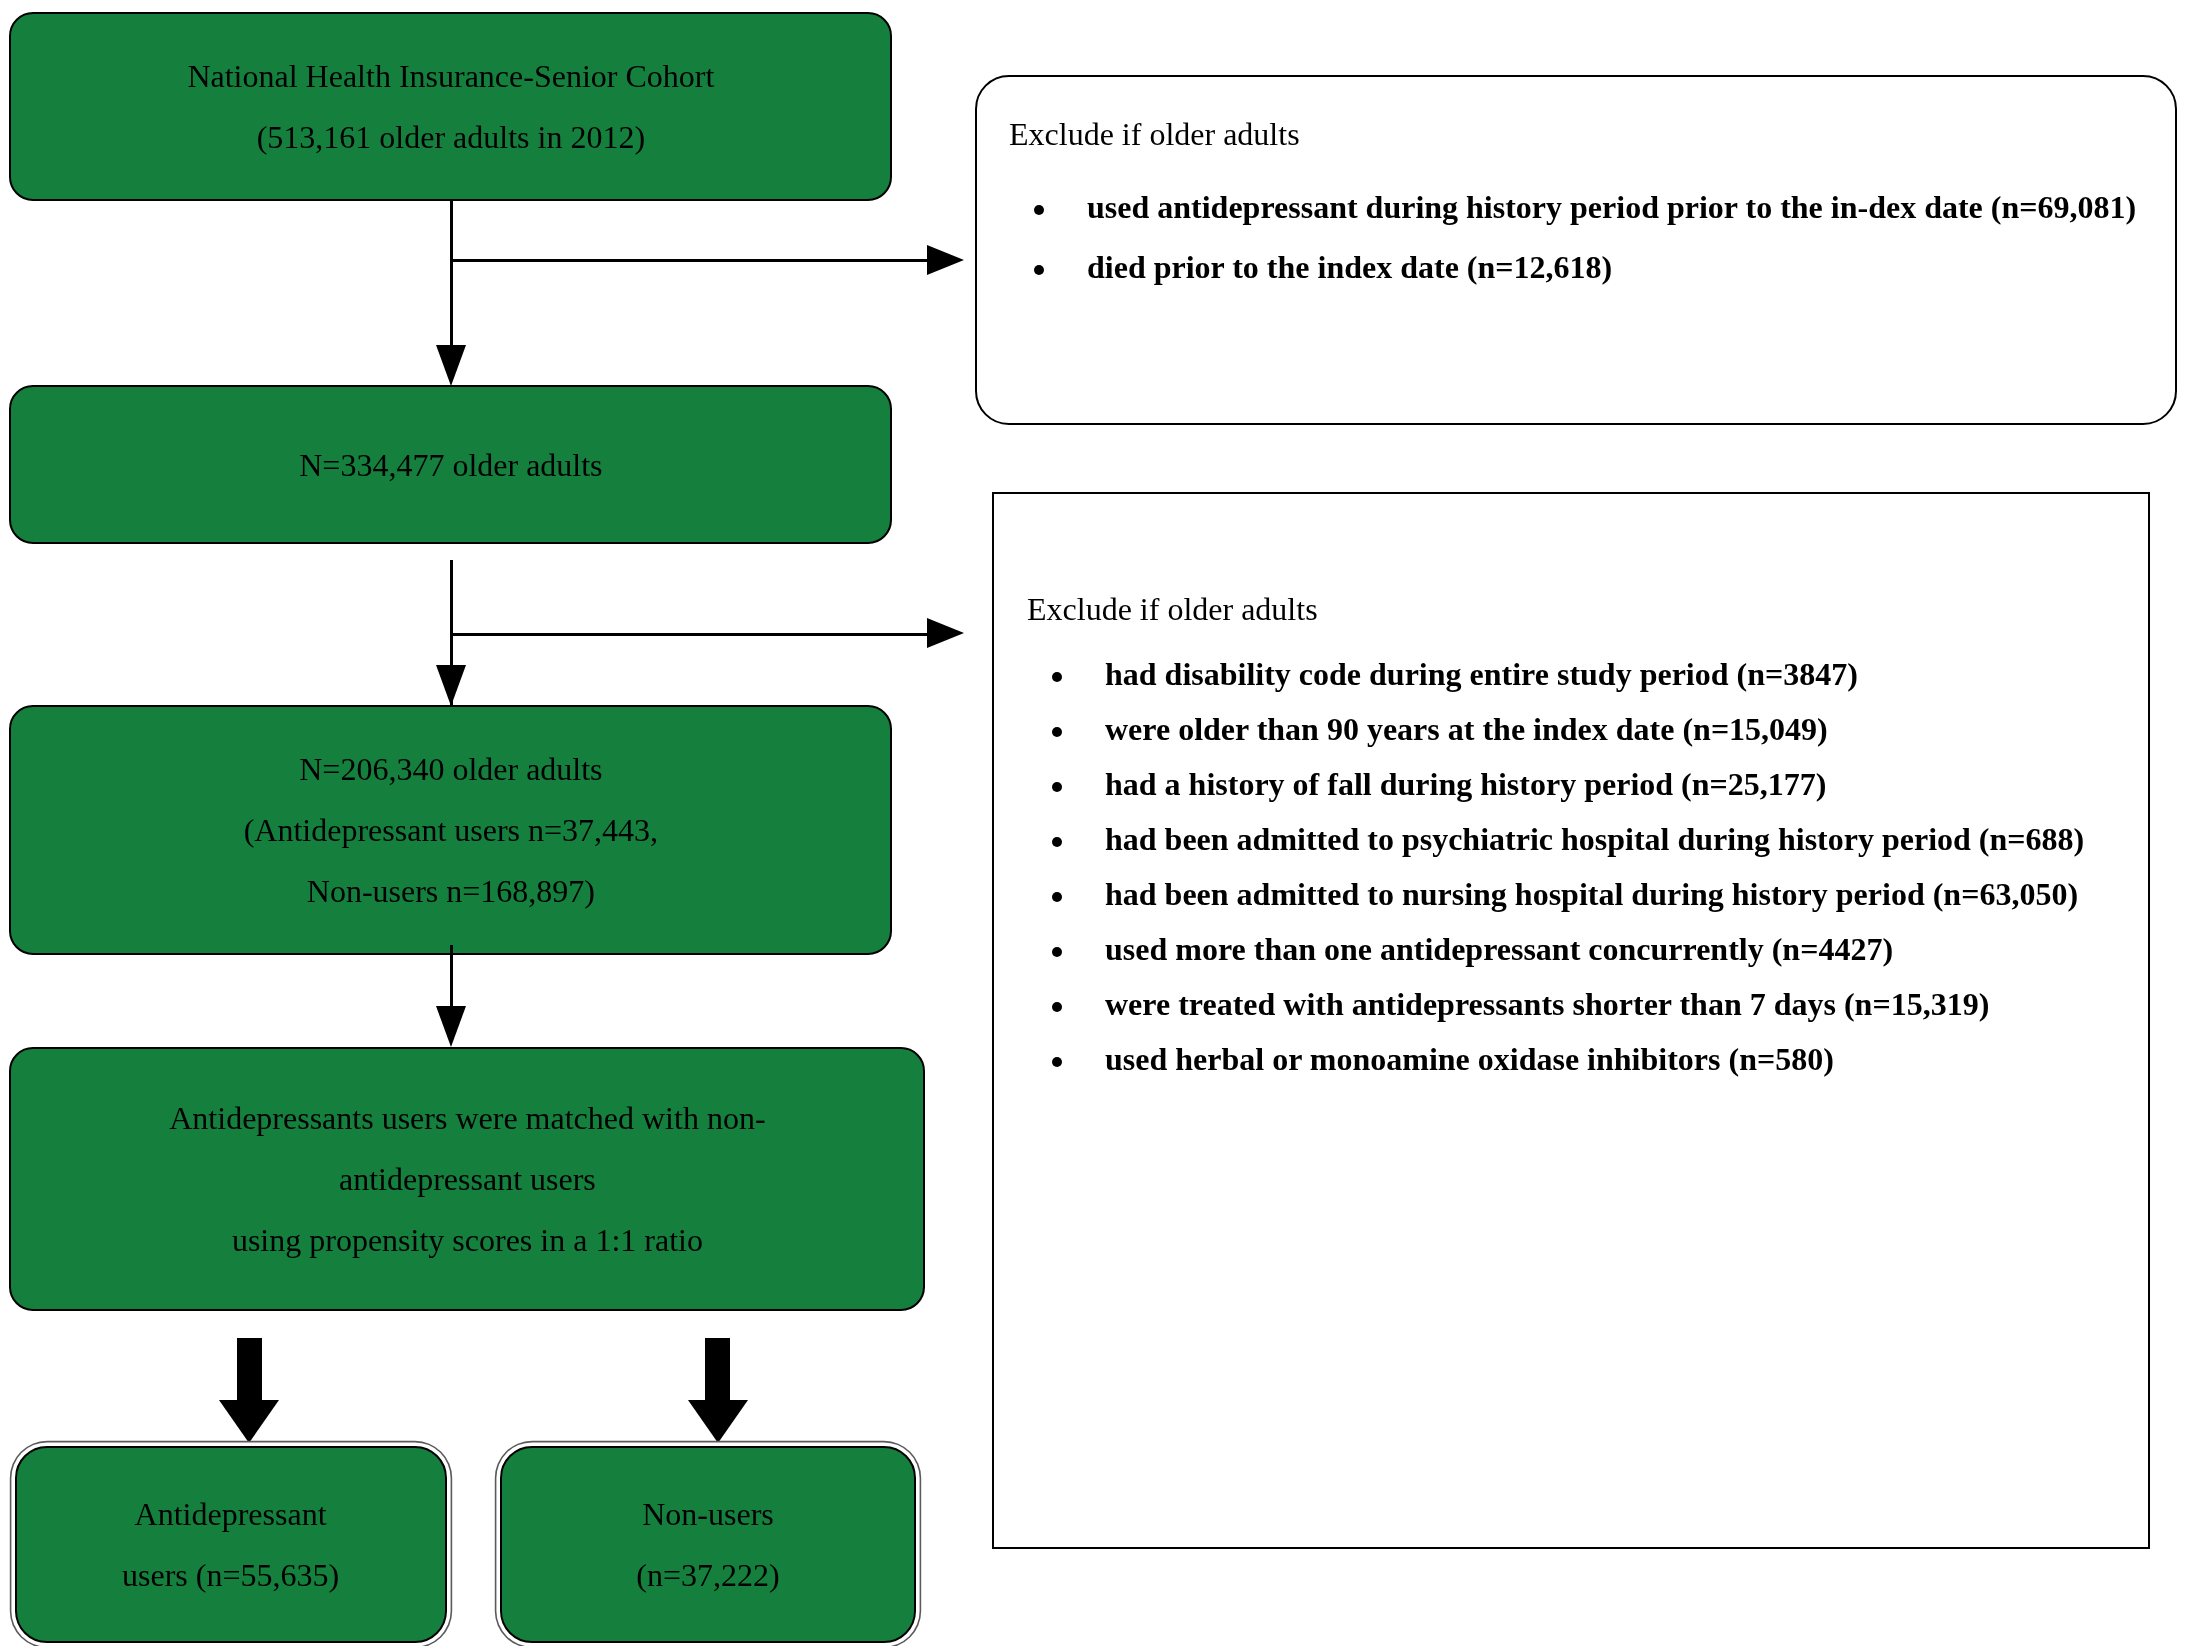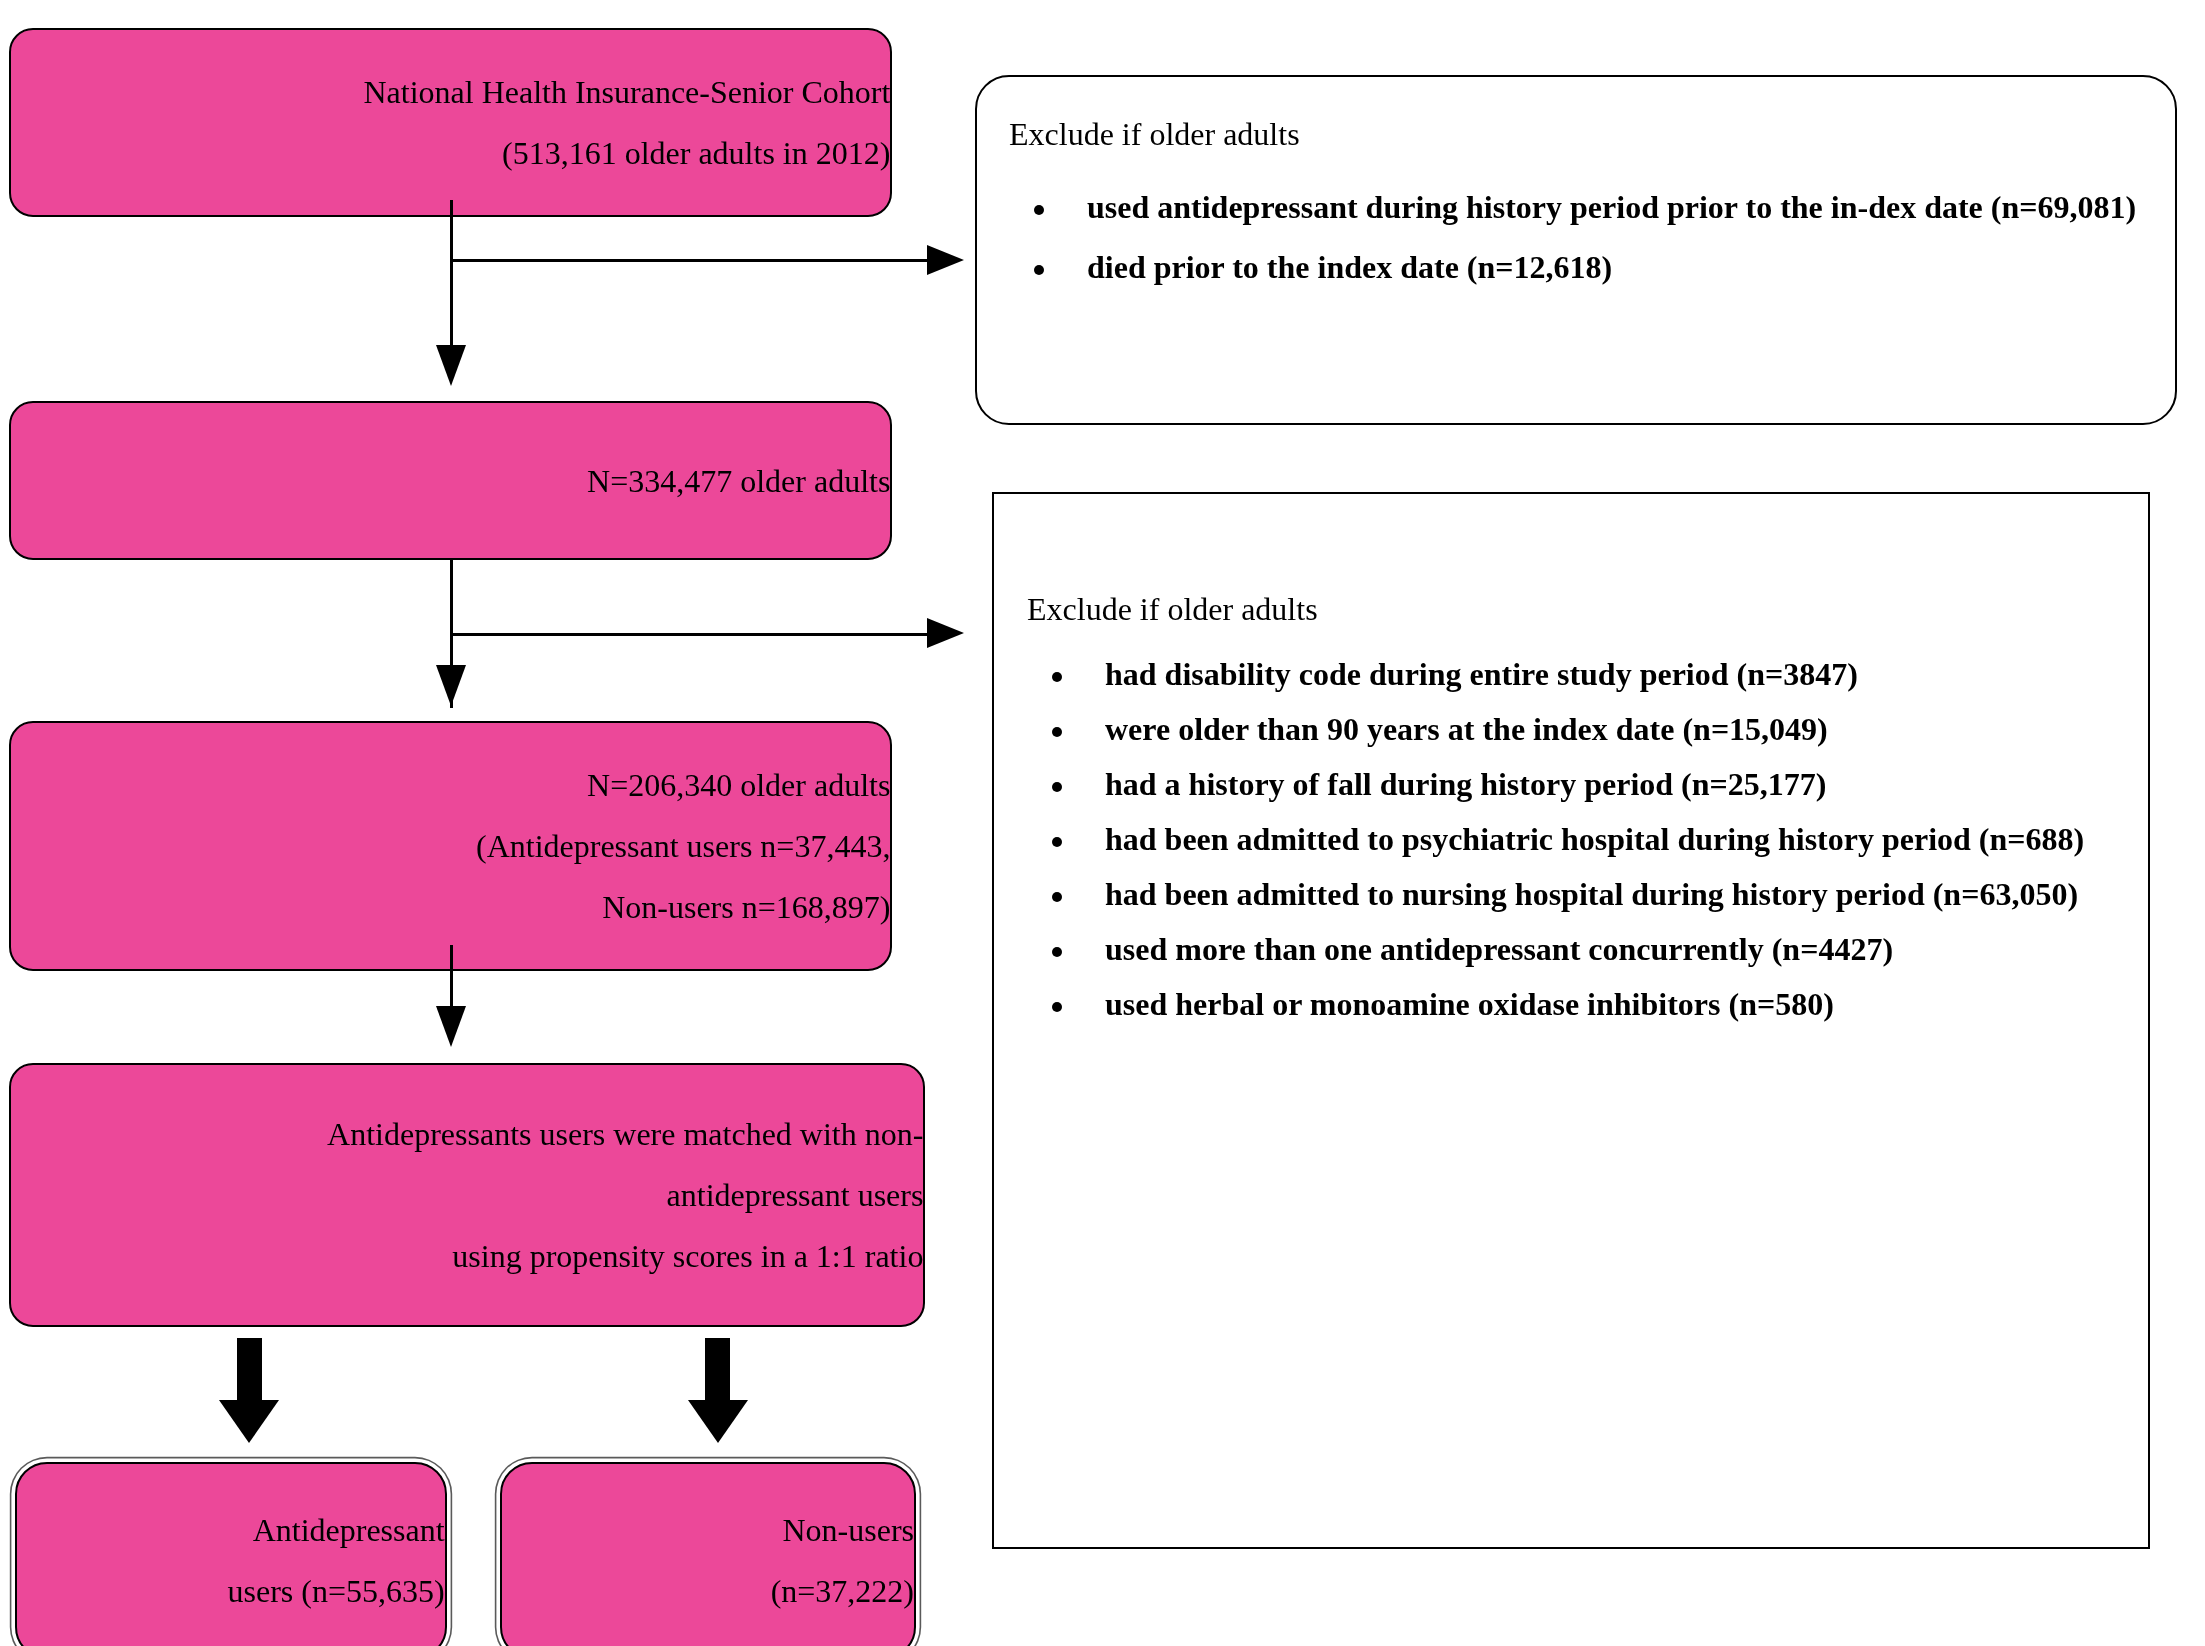--- a/index.html
+++ b/index.html
@@ -2,23 +2,23 @@
 <html style="font-size:8.3px"><head>
 <meta charset="utf-8">
 <style>
   html,body{margin:0;padding:0;background:#fff;}
   #canvas{
     position:relative;width:2205px;height:1647px;background:#ffffff;
     font-family:"Liberation Serif","DejaVu Serif",serif;color:#000;
     overflow:hidden;
   }
   .box{
-    position:absolute;box-sizing:border-box;background:#ec4899;
+    position:absolute;box-sizing:border-box;background:#15803d;
     border:2.6px solid #000;display:flex;flex-direction:column;
-    align-items:flex-end;justify-content:center;margin-top:16px;
+    align-items:center;justify-content:center;
   }
   .box.r-small{border-radius:24px;}
   .box.thin{border-width:2.1px;border-radius:32px;
             box-shadow:0 0 0 3.6px #fff, 0 0 0 5.2px #5a5a5a;}
   .line{font-size:32px;line-height:1.0;white-space:nowrap;text-align:center;}
   .line + .line{margin-top:29px;}
   .excl{
     position:absolute;box-sizing:border-box;background:#fff;
     border:2.6px solid #000;display:block;
   }
@@ -139,20 +139,24 @@
         <li>
           <span class="bdot"></span>
           <span class="just" style="display:block;">had been admitted to nursing hospital during history period (n=63,050)</span>
         </li>
         <li>
           <span class="bdot"></span>
           <span class="just" style="display:block;">used more than one antidepressant concurrently (n=4427)</span>
         </li>
         <li>
           <span class="bdot"></span>
+          <span class="just" style="display:block;">were treated with antidepressants shorter than 7 days (n=15,319)</span>
+        </li>
+        <li>
+          <span class="bdot"></span>
           <span style="display:block;">used herbal or monoamine oxidase inhibitors (n=580)</span>
         </li>
       </ul>
     </div>
   </div>
 
 </div>
 
 
 </body></html>

